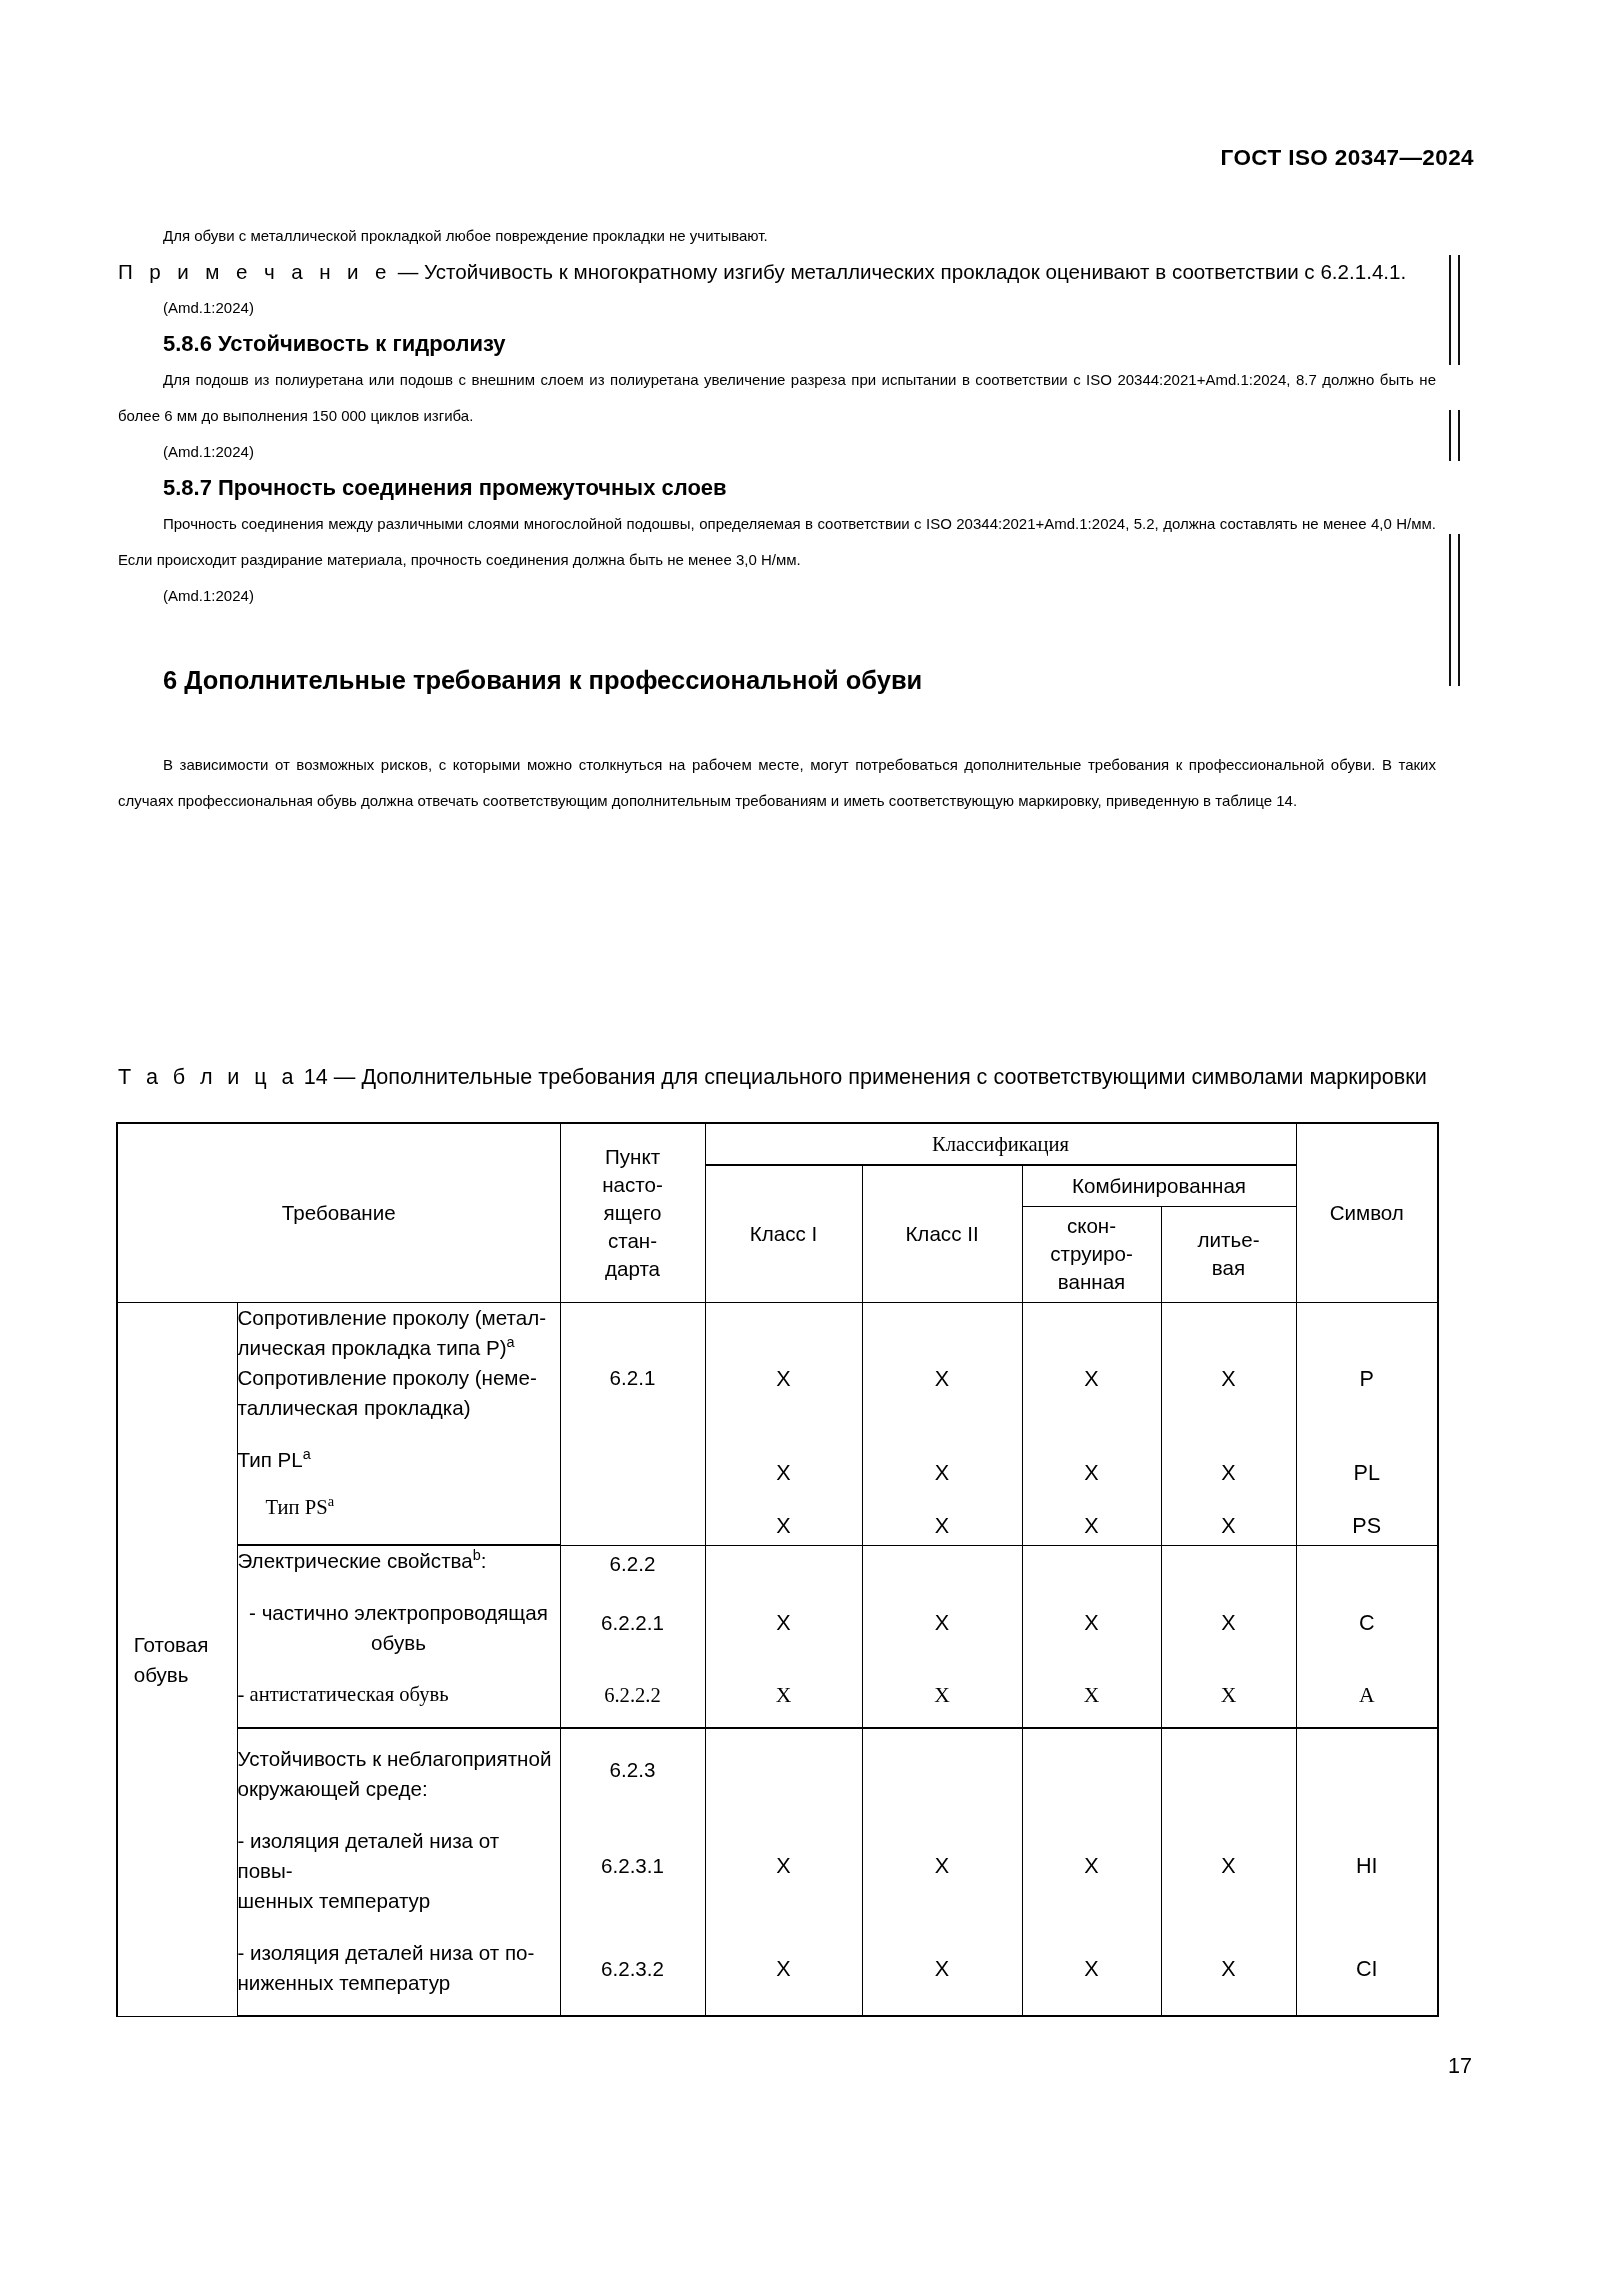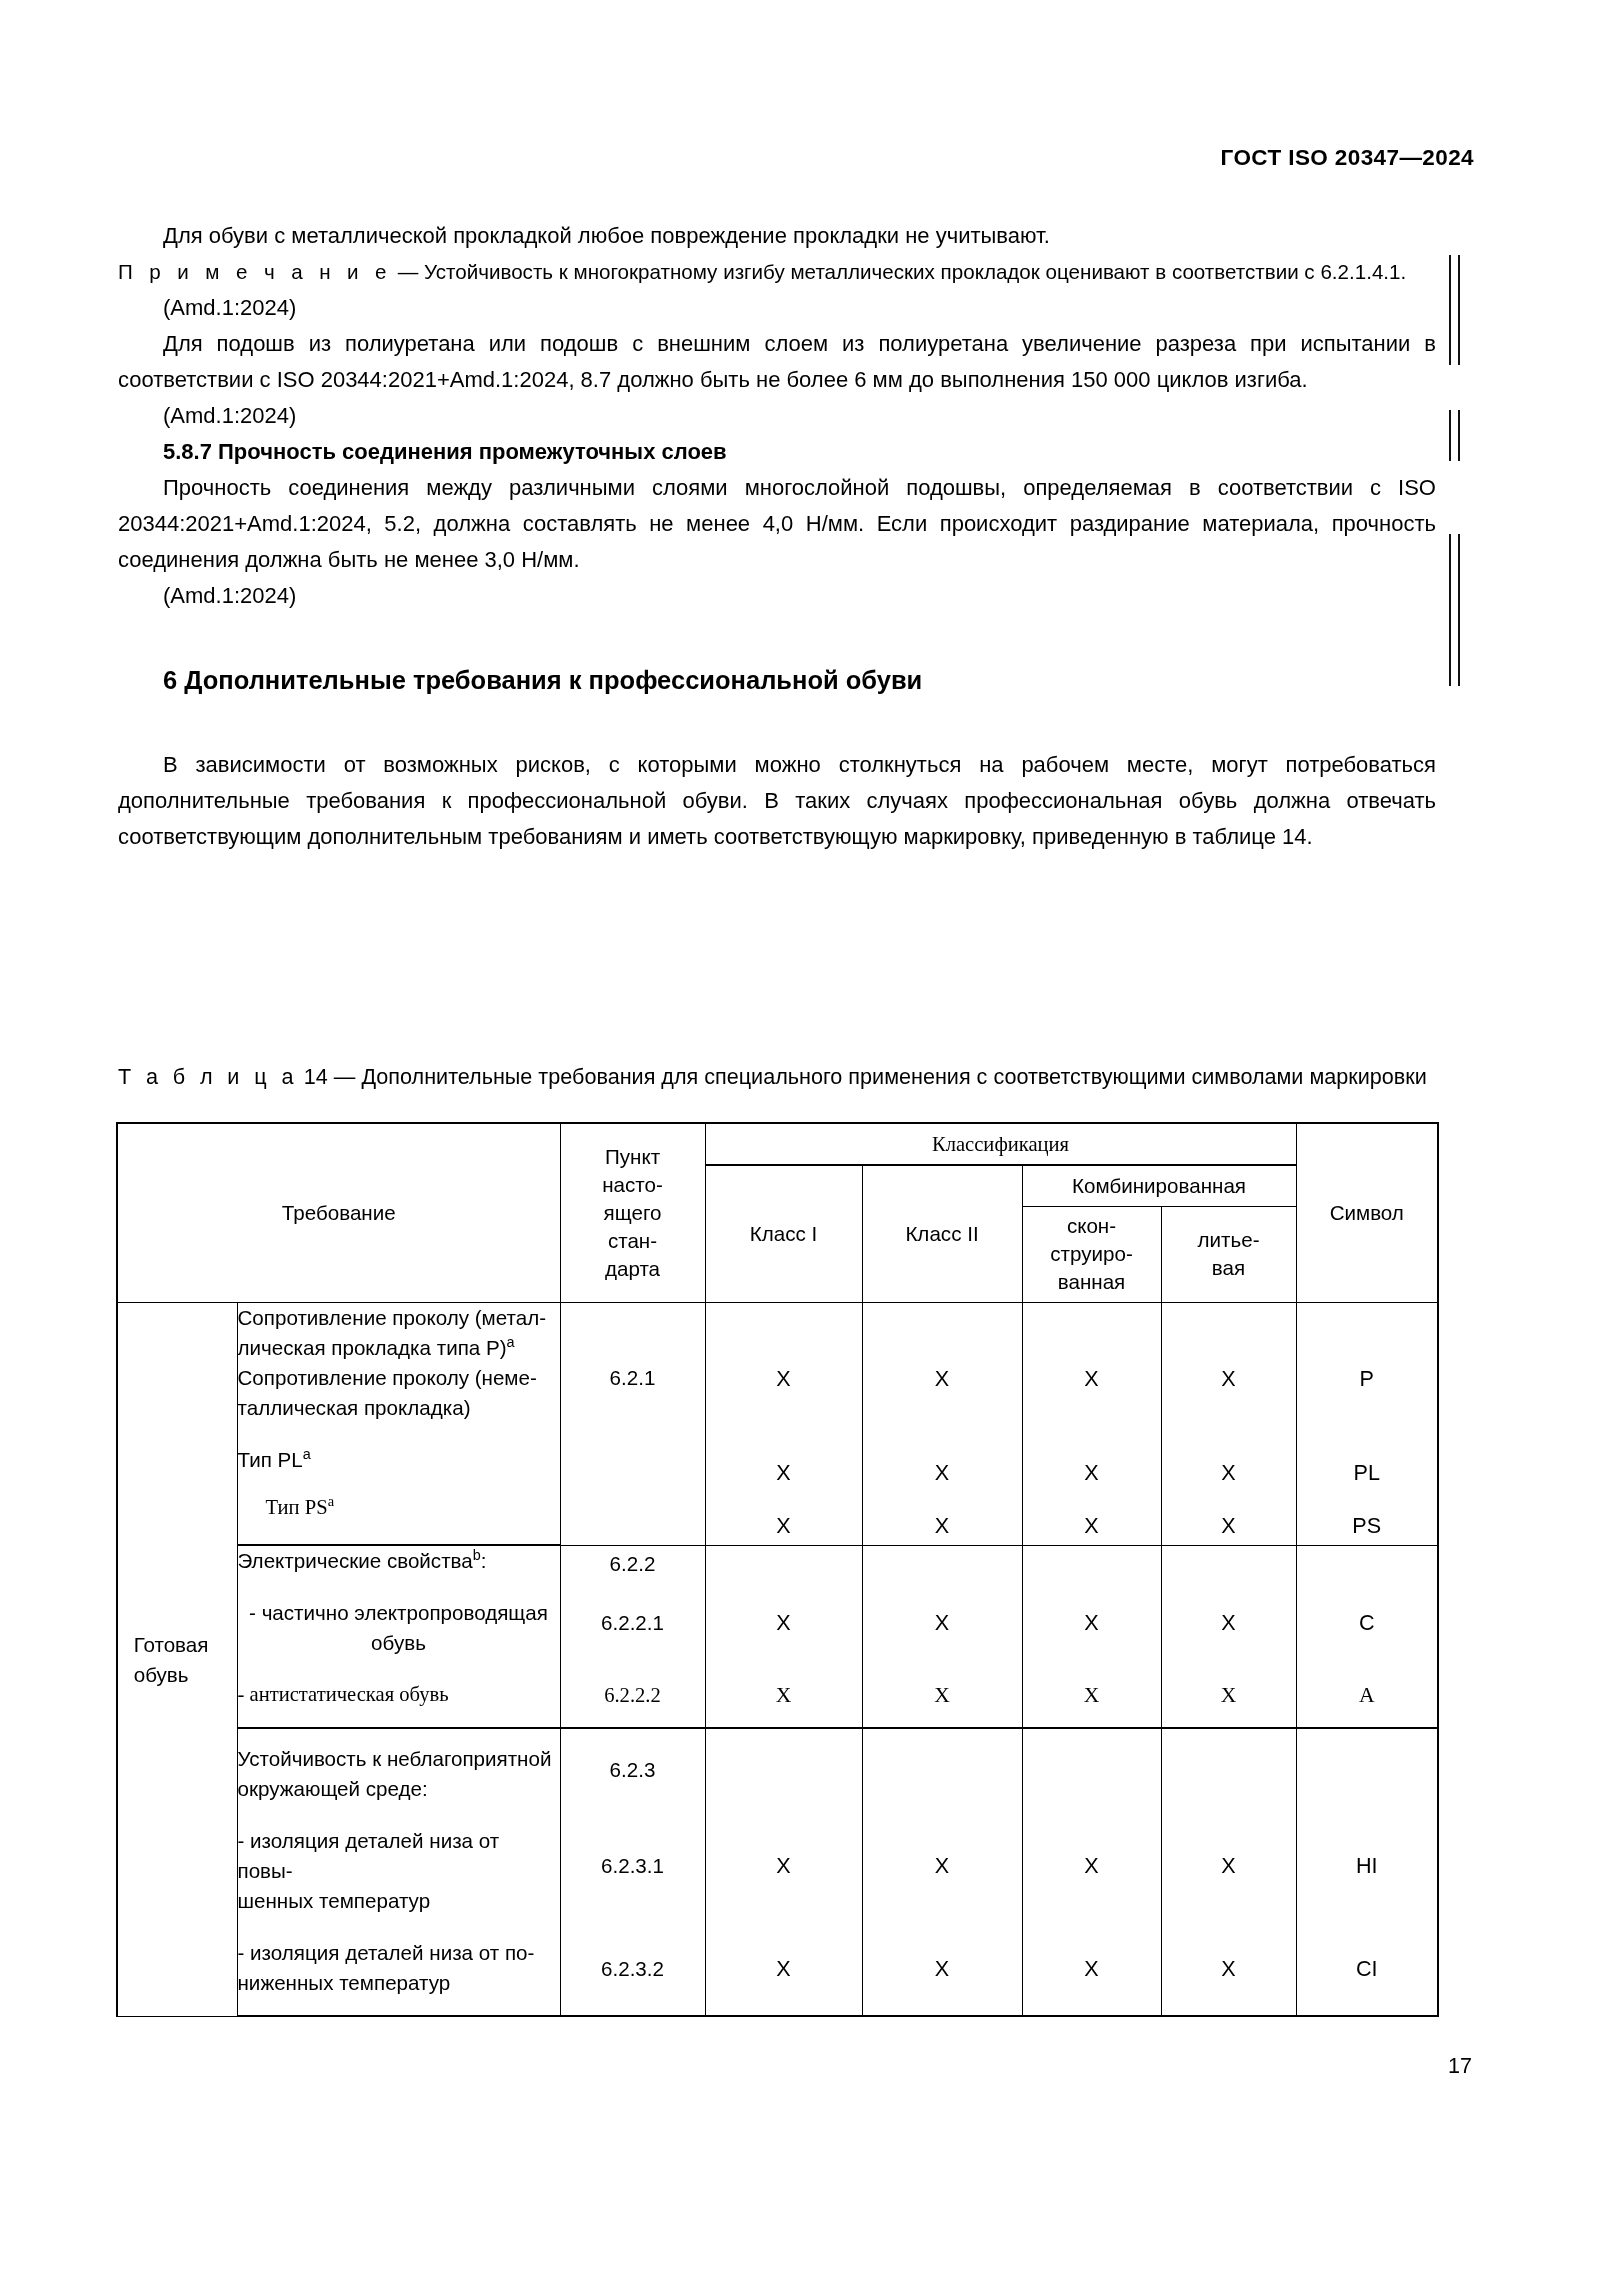--- a/index.html
+++ b/index.html
@@ -33,21 +33,21 @@
 
   
   .content {
     position: absolute;
     left: 118px;
     top: 218px;
     width: 1318px;
   }
   p.body {
     margin: 0;
-    font-size: 22px;
+    font-size: 15px;
     line-height: 36px;
     text-align: justify;
     text-justify: inter-word;
   }
   p.body.first { text-indent: 45px; }
   p.indent-only { text-indent: 45px; }
   p.note {
     margin: 0;
     font-size: 20.6px;
     line-height: 36px;
@@ -180,20 +180,21 @@
     <p class="body first">Для обуви с металлической прокладкой любое повреждение прокладки не учитывают.</p>
 
     <p class="note">
       <span class="sp">П р и м е ч а н и е</span>
       <span>—</span>
       <span>Устойчивость к многократному изгибу металлических прокладок оценивают в соответствии с 6.2.1.4.1.</span>
     </p>
 
     <p class="body indent-only">(Amd.1:2024)</p>
 
+    <h3 class="clause">5.8.6 Устойчивость к гидролизу</h3>
 
     <p class="body first">Для подошв из полиуретана или подошв с внешним слоем из полиуретана увеличение разреза при испытании в соответствии с ISO 20344:2021+Amd.1:2024, 8.7 должно быть не более 6 мм до выполнения 150 000 циклов изгиба.</p>
 
     <p class="body indent-only">(Amd.1:2024)</p>
 
     <h3 class="clause">5.8.7 Прочность соединения промежуточных слоев</h3>
 
     <p class="body first">Прочность соединения между различными слоями многослойной подошвы, определяемая в соответствии с ISO 20344:2021+Amd.1:2024, 5.2, должна составлять не менее 4,0 Н/мм. Если происходит раздирание материала, прочность соединения должна быть не менее 3,0 Н/мм.</p>
 
     <p class="body indent-only">(Amd.1:2024)</p>

